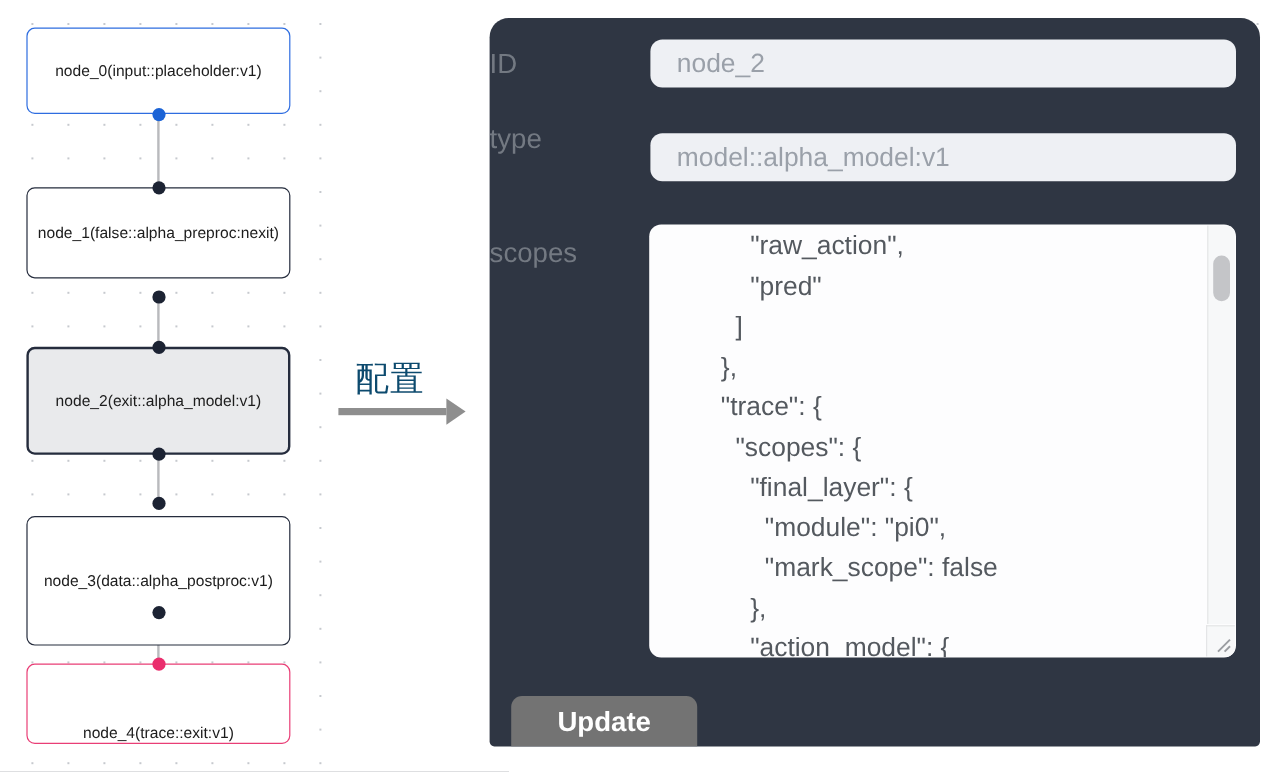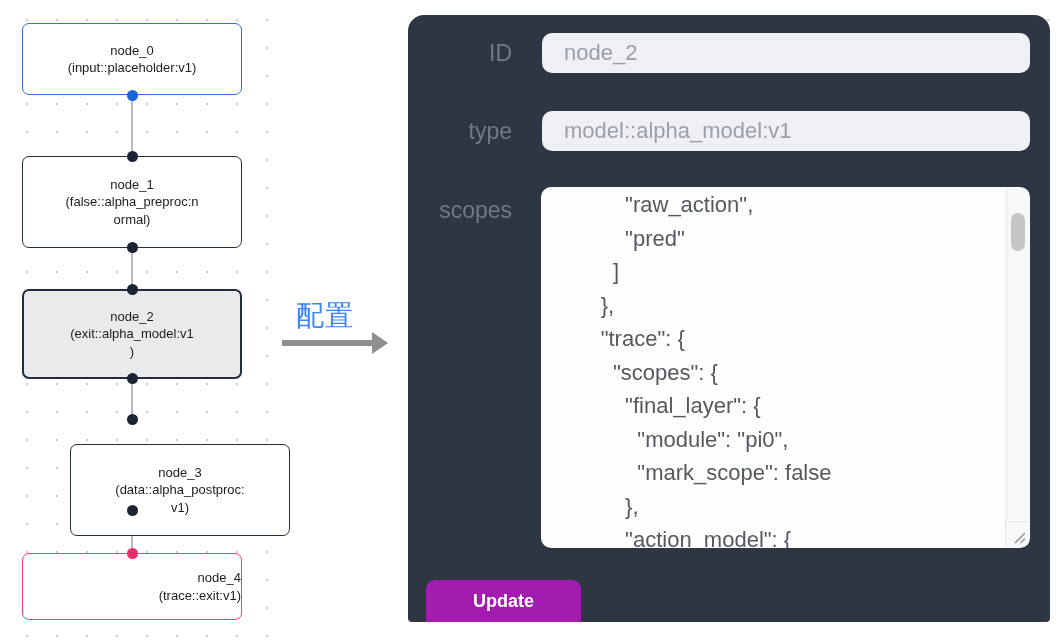--- a/index.html
+++ b/index.html
@@ -12,58 +12,58 @@
     background-image: radial-gradient(circle, #c6c9ce 1.15px, rgba(0,0,0,0) 1.3px);
     background-size: 30px 28px;
   }
   .canvas-left { position: absolute; left: 0; top: 0; width: 278px; height: 643px;
     background-position: 12px 6px; }
   .canvas-right { position: absolute; left: 393px; top: 0; width: 669px; height: 632px;
     background-position: 10px 6px; }
 
   
   .node { position: absolute; left: 22px; width: 220px; background: #ffffff;
-    border: 1.6px solid #252c3d; border-radius: 7px; display: flex; flex-direction: column;
+    border: 1.6px solid #252c3d; border-radius: 7px; display: flex; flex-direction: row;
     align-items: center; justify-content: center; text-align: center;
     font-size: 13px; line-height: 17.5px; color: #1c1c1c; z-index: 2; }
   .node .nline { white-space: nowrap; }
   .node-0 { top: 23px;  height: 72px; border-color: #2e6de0; }
-  .node-1 { top: 156px; height: 92px; align-items: center; }
+  .node-1 { top: 156px; height: 76px; align-items: center; }
   .node-2 { top: 289px; height: 90px; background: #e9eaec; border-width: 2px; }
-  .node-3 { top: 444px; height: 92px; margin-left: 48px; }
+  .node-3 { top: 430px; height: 108px; }
   .node-4 { top: 553px; height: 67px; border-color: #e93e76; align-items: flex-end; }
 
   .edge { position: absolute; left: 131px; width: 2px; background: #b9babd; z-index: 1; }
   .edge-a { top: 95px;  height: 62px; }
   .edge-b { top: 247px; height: 43px; }
   .edge-c { top: 378px; height: 42px; }
   .edge-d { top: 510px; height: 44px; }
 
   .handle { position: absolute; left: 127px; width: 11px; height: 11px; border-radius: 50%;
     background: #1c2333; z-index: 3; }
   .h-blue { background: #1b63d6; }
   .h-pink { background: #ea2e6d; }
 
   
   .trans-label { position: absolute; left: 296px; top: 297px; font-size: 28px;
-    color: #3b82f6; font-weight: 500; letter-spacing: 1px; }
+    color: #0c4a6e; font-weight: 500; letter-spacing: 1px; }
   .trans-arrow { position: absolute; left: 282px; top: 332px; width: 106px; height: 22px; }
   .trans-arrow .shaft { position: absolute; left: 0; top: 8px; width: 90px; height: 6px;
     background: #8e8e8e; }
   .trans-arrow .head { position: absolute; right: 0; top: 0; width: 0; height: 0;
     border-top: 11px solid transparent; border-bottom: 11px solid transparent;
     border-left: 16px solid #8e8e8e; }
 
   
   .panel { position: absolute; left: 408px; top: 15px; width: 642px; height: 607px;
     background: #2f3643; border-radius: 16px 16px 4px 4px; overflow: hidden; z-index: 4; }
-  .field-label { position: absolute; left: 0; width: 104px; text-align: right;
+  .field-label { position: absolute; left: 0; width: 104px; text-align: left;
     font-size: 23px; color: #737982; line-height: 28px; }
   .lbl-id { top: 24px; }
-  .lbl-type { top: 102px; padding-left: 48px; }
+  .lbl-type { top: 86px; }
   .lbl-config { top: 181px; }
   .pinput { position: absolute; left: 134px; width: 488px; height: 40px;
     background: #eef0f4; border-radius: 10px; font-size: 22px; color: #9aa0a9;
     line-height: 40px; padding-left: 22px; white-space: nowrap; overflow: hidden; }
   .in-id { top: 18px; }
   .in-type { top: 96px; }
 
   .config-box { position: absolute; left: 133px; top: 172px; width: 489px; height: 361px;
     background: #fdfdfe; border-radius: 10px; overflow: hidden; }
   .config-pre { position: absolute; left: 0; top: 0; right: 28px; bottom: 0;
@@ -71,22 +71,22 @@
     color: #54595f; white-space: pre; padding: 1px 0 0 23px; overflow: hidden; }
   .scroll-track { position: absolute; right: 1px; top: 1px; width: 23px; bottom: 28px;
     background: #f7f8f9; border-left: 1px solid #e4e5e7; }
   .scroll-thumb { position: absolute; left: 4px; top: 25px; width: 14px; height: 38px;
     border-radius: 7px; background: #c4c5c8; }
   .resize-corner { position: absolute; right: 1px; bottom: 1px; width: 24px; height: 26px;
     background: #f7f8f9; border-left: 1px solid #e4e5e7; border-top: 1px solid #e4e5e7;
     display: flex; align-items: flex-end; justify-content: flex-end; padding: 2px; }
 
   .update-btn { position: absolute; left: 18px; top: 565px; width: 155px; height: 42px;
-    background: #a21caf; border: none; border-radius: 9px 9px 0 0; color: #ffffff;
-    font-family: "Liberation Sans", sans-serif; font-size: 18px; font-weight: bold;
+    background: #737373; border: none; border-radius: 9px 9px 0 0; color: #ffffff;
+    font-family: "Liberation Sans", sans-serif; font-size: 23px; font-weight: bold;
     text-align: center; line-height: 40px; cursor: pointer; }
 </style>
 </head>
 <body>
 
 <div class="stage">
 
   <div class="canvas-left dots">
 
     <div class="edge edge-a"></div>
@@ -94,21 +94,21 @@
     <div class="edge edge-c"></div>
     <div class="edge edge-d"></div>
 
     <div class="node node-0">
       <div class="nline">node_0</div>
       <div class="nline">(input::placeholder:v1)</div>
     </div>
     <div class="node node-1">
       <div class="nline">node_1</div>
       <div class="nline">(false::alpha_preproc:n</div>
-      <div class="nline">ormal)</div>
+      <div class="nline">exit)</div>
     </div>
     <div class="node node-2">
       <div class="nline">node_2</div>
       <div class="nline">(exit::alpha_model:v1</div>
       <div class="nline">)</div>
     </div>
     <div class="node node-3">
       <div class="nline">node_3</div>
       <div class="nline">(data::alpha_postproc:</div>
       <div class="nline">v1)</div>

